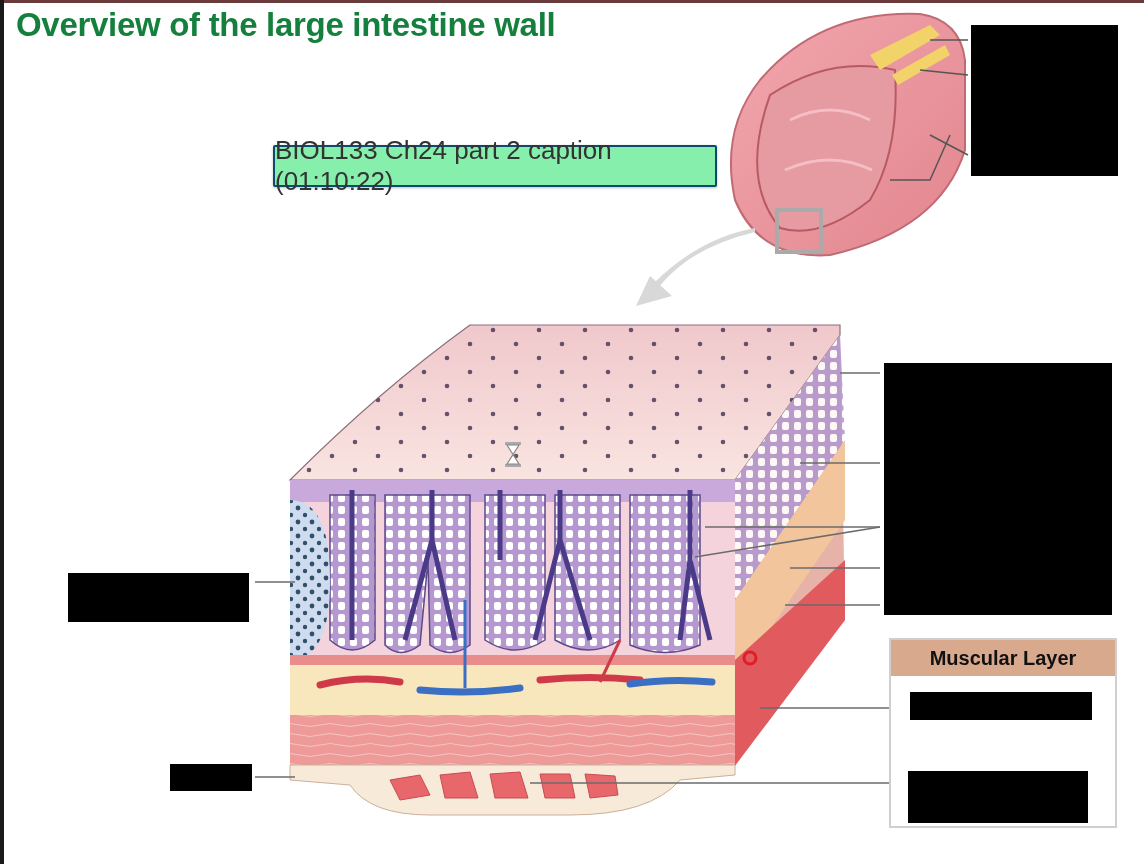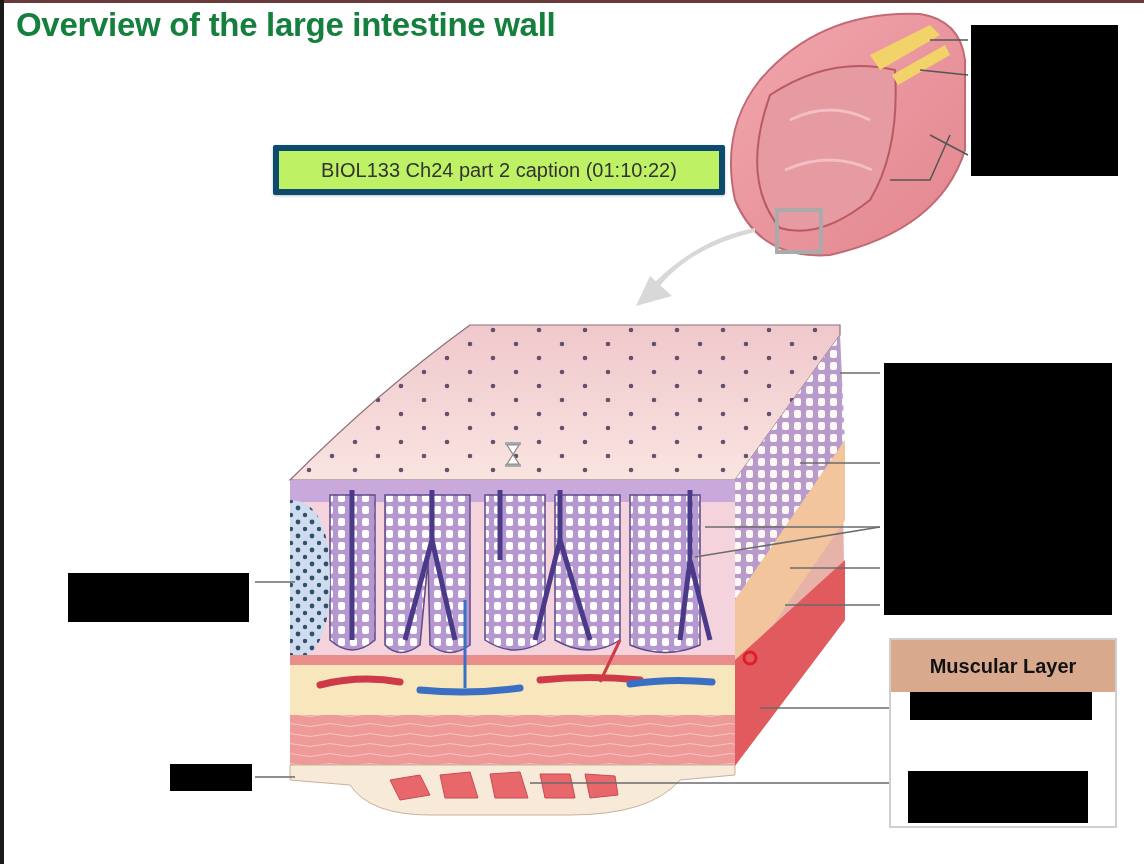--- a/index.html
+++ b/index.html
@@ -1,23 +1,23 @@
 <!DOCTYPE html>
 <html><head>
 <meta charset="utf-8">
 <style>
   html,body{margin:0;padding:0;background:#ffffff;}
   body{width:1144px;height:864px;position:relative;overflow:hidden;font-family:"Liberation Sans",sans-serif;}
   .frame-top{position:absolute;left:0;top:0;width:1144px;height:3px;background:#6b3a3a;}
   .frame-left{position:absolute;left:0;top:0;width:4px;height:864px;background:#1a1a1a;}
   .title{position:absolute;left:16px;top:6px;font-size:33px;font-weight:bold;color:#15803d;letter-spacing:-0.3px;}
-  .caption{position:absolute;left:273px;top:145px;width:440px;height:38px;background:#bef264;border:6px solid #0c4a6e;box-shadow:0 1px 3px rgba(0,0,0,0.25);font-size:20px;color:#333;display:flex;align-items:center;justify-content:center;border-radius:2px;}
+  .caption{position:absolute;left:273px;top:145px;width:440px;height:38px;background:#86efac;border:2px solid #0c4a6e;box-shadow:0 1px 3px rgba(0,0,0,0.25);font-size:26px;color:#333;display:flex;align-items:center;justify-content:center;border-radius:2px;}
   .redact{position:absolute;background:#000;}
   .muscular{position:absolute;left:889px;top:638px;width:228px;height:190px;border:2px solid #cfcfcf;background:#fff;box-sizing:border-box;}
-  .muscular-head{height:52px;background:#d9a98e;display:flex;align-items:center;justify-content:center;font-weight:bold;font-size:20px;color:#111;}
+  .muscular-head{height:36px;background:#d9a98e;display:flex;align-items:center;justify-content:center;font-weight:bold;font-size:20px;color:#111;}
   svg{position:absolute;left:0;top:0;}
 </style>
 </head>
 <body>
 
 <div class="frame-top"></div>
 <div class="frame-left"></div>
 
 <div class="title">Overview of the large intestine wall</div>
 

